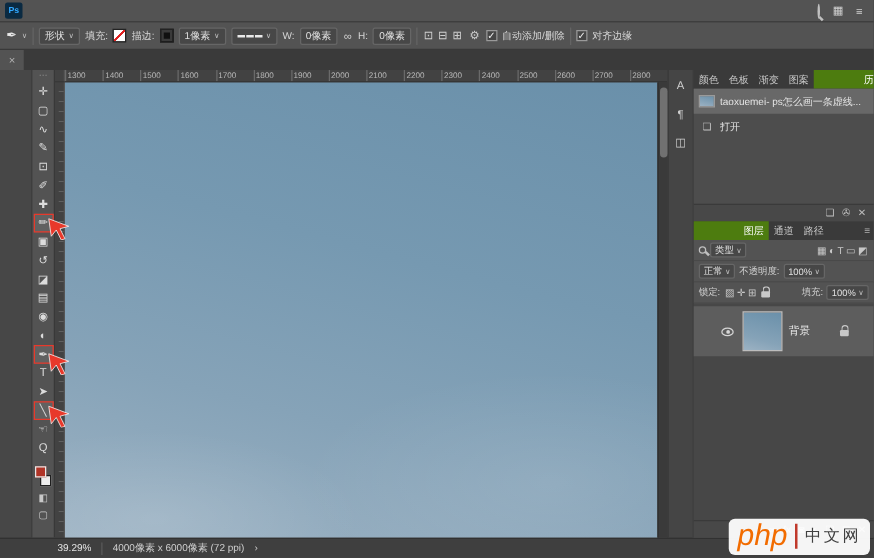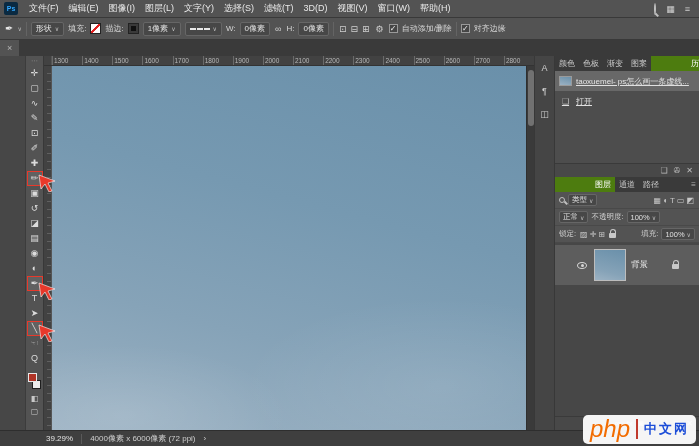--- a/index.html
+++ b/index.html
@@ -65,21 +65,21 @@
   .dock { width:20px; background:#454545; border-left:1px solid #383838; display:flex; flex-direction:column; align-items:center; padding-top:5px; gap:9px; flex:0 0 auto; }
   .dockicon { width:15px; height:14px; font-size:9px; color:#cfcfcf; display:flex; align-items:center; justify-content:center; }
 
   
   .panels { width:145px; background:#535353; border-left:1px solid #383838; display:flex; flex-direction:column; flex:0 0 auto; position:relative; }
   .tabstrip { height:15px; background:#3a3a3a; display:flex; align-items:stretch; flex:0 0 auto; }
   .ptab { padding:0 4px; font-size:8px; color:#c9c9c9; line-height:15px; white-space:nowrap; }
   .ptab.active { background:#4d7c0f; color:#fff;padding-left:40px; }
   .stripmenu { margin-left:auto; font-size:8px; color:#b0b0b0; line-height:15px; padding:0 3px; }
 
-  .histbody { height:92px; background:#4d4d4d; flex:0 0 auto;text-decoration:underline; }
+  .histbody { height:92px; background:#4d4d4d; flex:0 0 auto; }
   .hrow { display:flex; align-items:center; gap:4px; height:20px; padding:0 4px; font-size:8px; color:#e4e4e4; white-space:nowrap; overflow:hidden; }
   .hrow.sel { background:#686868; }
   .hthumb { width:13px; height:10px; flex:0 0 auto; border:1px solid #9a9a9a;
       background:linear-gradient(195deg,#6a90aa,#9cb2c3); }
   .hicon { font-size:8px; color:#c0c0c0; width:13px; text-align:center; flex:0 0 auto; }
   .hlabel { overflow:hidden; text-overflow:ellipsis; }
   .watermark { position:absolute; top:92px; left:-8px; width:100%; font-size:10.5px; color:#9c9c9c; opacity:.75; letter-spacing:.5px; text-align:center; }
   .pfooter { height:14px; background:#484848; border-top:1px solid #3a3a3a; display:flex; align-items:center; justify-content:flex-end; gap:6px; padding:0 6px; flex:0 0 auto; }
   .pficon { font-size:8px; color:#bdbdbd; }
 
@@ -104,40 +104,27 @@
   .statusbar { height:16px; background:#3f3f3f; border-top:1px solid #2e2e2e; display:flex; align-items:center; gap:8px; padding-left:46px; font-size:8px; color:#cfcfcf; flex:0 0 auto; }
   .zoomval { color:#e4e4e4;text-align:right; }
   .sdiv { width:1px; height:10px; background:#5a5a5a; }
 
   
   .arrow { position:absolute; left:38px; width:18px; height:18px; z-index:30; }
   .a1 { top:174px; } .a2 { top:282px; } .a3 { top:324px; }
   .brand { position:absolute; right:3px; bottom:2px; z-index:40; background:rgba(255,255,255,0.95); border-radius:5px; padding:1px 7px 2px 7px; display:flex; align-items:center; gap:6px; }
   .brand .php { font-size:24px; font-weight:normal; font-style:italic; color:#f26c00; line-height:26px; }
   .brand .bar { width:2px; height:20px; background:#c0392b; }
-  .brand .cn { font-size:13px; font-weight:bold; color:#1d4ed8; letter-spacing:2px; white-space:nowrap; }
+  .brand .cn { font-size:13px; font-weight:normal; color:#404040; letter-spacing:2px; white-space:nowrap; }
 </style>
 </head>
 <body>
 
 <div class="menubar">
   <div class="pslogo">Ps</div>
-  <div class="mitems">
-    <span class="mitem">文件(F)</span>
-      <span class="mitem">编辑(E)</span>
-      <span class="mitem">图像(I)</span>
-      <span class="mitem">图层(L)</span>
-      <span class="mitem">文字(Y)</span>
-      <span class="mitem">选择(S)</span>
-      <span class="mitem">滤镜(T)</span>
-      <span class="mitem">3D(D)</span>
-      <span class="mitem">视图(V)</span>
-      <span class="mitem">窗口(W)</span>
-      <span class="mitem">帮助(H)</span>
-  </div>
   <div class="mspacer"></div>
   <span class="mbicon"><span class="mag"></span></span>
   <span class="mbicon">▦</span>
   <span class="mbicon">≡</span>
 </div>
 
 <div class="obar">
   <span class="toolpreset">✒</span>
   <span class="caret">∨</span>
   <div class="sep"></div>

